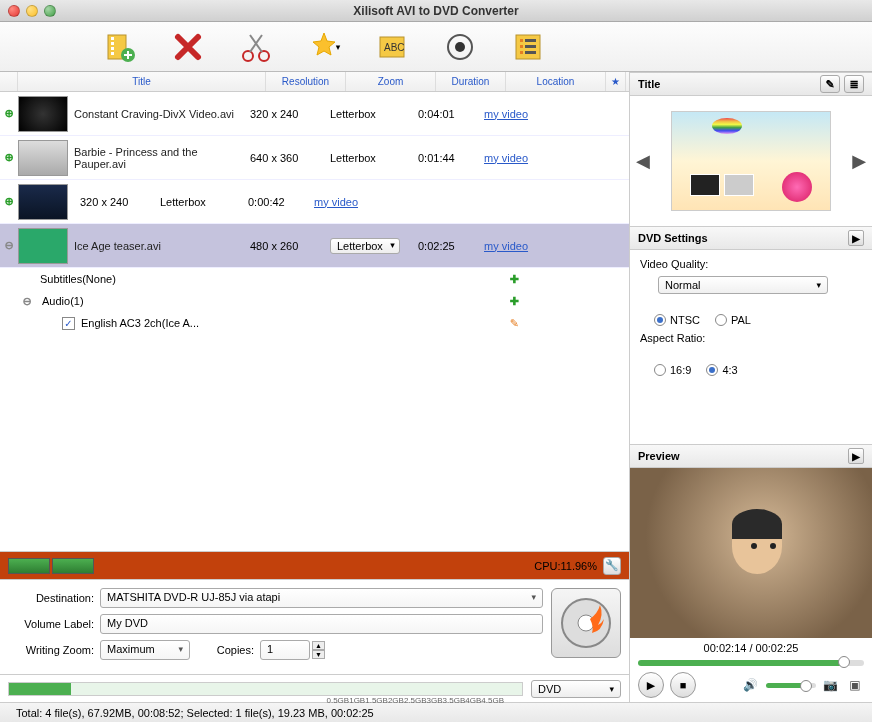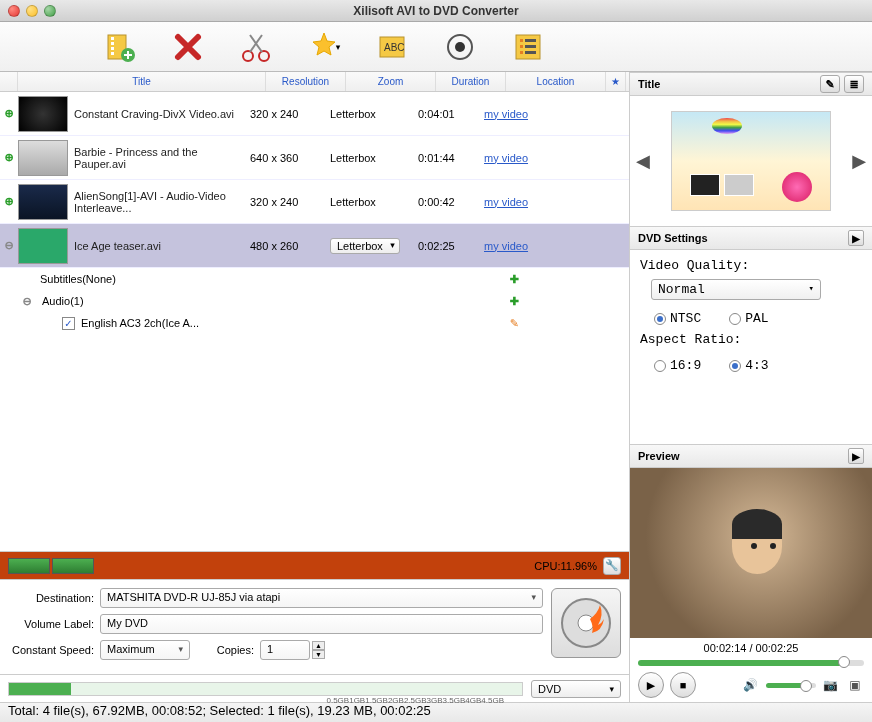--- a/index.html
+++ b/index.html
@@ -66,39 +66,39 @@
 .dest-input { flex: 1; border: 1px solid #aaa; border-radius: 3px; padding: 2px 20px 2px 6px; background: linear-gradient(#fff,#f5f5f5); height: 20px; font-size: 11px; position: relative; }
 .dest-input.combo::after { content: "▾"; position: absolute; right: 6px; top: 3px; font-size: 9px; color: #555; }
 .burn-btn { width: 70px; height: 70px; margin-left: 8px; border: 1px solid #999; border-radius: 6px; background: linear-gradient(#f5f5f5,#ddd); display: flex; align-items: center; justify-content: center; cursor: pointer; }
 
 .size-bar { height: 28px; background: #fff; border-top: 1px solid #ccc; display: flex; align-items: center; padding: 0 8px; position: relative; }
 .size-gradient { flex: 1; height: 14px; background: linear-gradient(to right, #4caf50 0%, #4caf50 12%, #e8f5e9 12%); border: 1px solid #ccc; position: relative; }
 .size-ticks { display: flex; position: absolute; top: 14px; left: 0; right: 0; font-size: 8px; color: #666; justify-content: flex-end; padding: 0 4px; width: 500px;}
 .dvd-combo { width: 90px; border: 1px solid #aaa; border-radius: 3px; padding: 2px 6px; background: linear-gradient(#fff,#eee); margin-left: 8px; position: relative; }
 .dvd-combo::after { content: "▾"; position: absolute; right: 6px; top: 3px; font-size: 9px; }
 
-.status-bar { height: 20px; background: linear-gradient(#f5f5f5,#e8e8e8); border-top: 1px solid #ccc; display: flex; padding: 0 8px; font-size: 13px; }
+.status-bar { height: 20px; background: linear-gradient(#f5f5f5,#e8e8e8); border-top: 1px solid #ccc; display: flex; align-items: center; padding: 0 16px; font-size: 11px; }
 
 
 .section-head { height: 24px; background: linear-gradient(#f8f8f8,#e8e8e8); border-top: 1px solid #ccc; border-bottom: 1px solid #ccc; display: flex; align-items: center; padding: 0 8px; font-weight: bold; font-size: 11px; }
 .section-head .arrow { margin-left: auto; width: 16px; height: 16px; border: 1px solid #aaa; border-radius: 2px; display: flex; align-items: center; justify-content: center; font-size: 10px; background: linear-gradient(#fff,#ddd); }
 .menu-top-icons { margin-left: auto; display: flex; gap: 4px; }
 .mini-btn { width: 20px; height: 18px; border: 1px solid #aaa; border-radius: 3px; background: linear-gradient(#fff,#ddd); display: flex; align-items: center; justify-content: center; font-size: 11px; }
 
 .menu-content { height: 130px; display: flex; align-items: center; justify-content: center; background: #fff; position: relative; }
 .menu-thumb { width: 160px; height: 100px; background: linear-gradient(#c5e8f5 0%, #fff5d5 50%, #ffe4b5 100%); border: 1px solid #ccc; position: relative; }
 .nav-arrow { position: absolute; top: 50%; transform: translateY(-50%); font-size: 18px; color: #555; cursor: pointer; }
 .nav-arrow.left { left: 6px; }
 .nav-arrow.right { right: 6px; }
 
-.dvd-settings { padding: 8px 10px; background: #fff; font-size: 13px; font-family: Liberation Mono, monospace; }
+.dvd-settings { padding: 8px 10px; background: #fff; font-size: 11px; }
 .setting-row { margin-bottom: 6px; }
-.setting-combo { width: 170px; border: 1px solid #aaa; border-radius: 3px; padding: 2px 6px; background: linear-gradient(#fff,#f0f0f0); display: inline-block; position: relative; margin-left: 11px; }
+.setting-combo { width: 170px; border: 1px solid #aaa; border-radius: 3px; padding: 2px 6px; background: linear-gradient(#fff,#f0f0f0); display: inline-block; position: relative; margin-left: 18px; }
 .setting-combo::after { content: "▾"; position: absolute; right: 6px; top: 3px; font-size: 9px; }
-.radio-grp { display: flex; gap: 28px; padding-left: 14px; margin-top: 11px; }
+.radio-grp { display: flex; gap: 15px; padding-left: 14px; margin-top: 20px; }
 .radio { display: flex; align-items: center; gap: 4px; }
 .radio-dot { width: 12px; height: 12px; border-radius: 50%; border: 1px solid #888; display: flex; align-items: center; justify-content: center; }
 .radio-dot.on::after { content: ""; width: 6px; height: 6px; border-radius: 50%; background: #3b6fc9; }
 
 .preview-content { background: #000; height: 170px; position: relative; display: flex; align-items: center; justify-content: center; }
 .preview-img { width: 100%; height: 100%; background: radial-gradient(circle at 55% 40%, #d4b896 0%, #7a6248 70%); position: relative; }
 .time-display { text-align: center; padding: 4px; font-size: 11px; background: #fff; }
 .play-controls { background: #fff; padding: 4px 8px; display: flex; align-items: center; gap: 6px; }
 .slider { flex: 1; height: 6px; background: linear-gradient(to right, #4caf50 0%, #4caf50 92%, #ddd 92%); border-radius: 3px; position: relative; }
 .slider-thumb { position: absolute; right: 6%; top: -4px; width: 12px; height: 12px; border-radius: 50%; background: #fff; border: 1px solid #888; }
@@ -201,21 +201,20 @@
         <div class="thumb t2"></div>
         <div class="row-title">Barbie - Princess and the Pauper.avi</div>
         <div class="row-res">640 x 360</div>
         <div class="row-zoom">Letterbox</div>
         <div class="row-dur">0:01:44</div>
         <div class="row-loc"><a>my video</a></div>
       </div>
       <div class="file-row">
         <div class="row-toggle">⊕</div>
         <div class="thumb t3"></div>
-        <div class="row-title">AlienSong[1]-AVI - Audio-Video Interleave...</div>
         <div class="row-res">320 x 240</div>
         <div class="row-zoom">Letterbox</div>
         <div class="row-dur">0:00:42</div>
         <div class="row-loc"><a>my video</a></div>
       </div>
       <div class="file-row selected">
         <div class="row-toggle minus">⊖</div>
         <div class="thumb t4"></div>
         <div class="row-title">Ice Age teaser.avi</div>
         <div class="row-res">480 x 260</div>
@@ -250,21 +249,21 @@
       <div class="dest-left">
         <div class="dest-row">
           <div class="dest-label">Destination:</div>
           <div class="dest-input combo">MATSHITA DVD-R UJ-85J via atapi</div>
         </div>
         <div class="dest-row">
           <div class="dest-label">Volume Label:</div>
           <div class="dest-input">My DVD</div>
         </div>
         <div class="dest-row">
-          <div class="dest-label">Constant Speed:</div>
+          <div class="dest-label">Writing Zoom:</div>
           <div class="dest-input combo" style="flex:0 0 90px">Maximum</div>
           <div class="dest-label" style="width:70px">Copies:</div>
           <div class="dest-input" style="flex:0 0 50px">1</div>
           <div style="display:flex;flex-direction:column;margin-left:2px">
             <div style="font-size:7px;border:1px solid #aaa;padding:0 2px;background:#eee">▲</div>
             <div style="font-size:7px;border:1px solid #aaa;padding:0 2px;background:#eee">▼</div>
           </div>
         </div>
       </div>
       <div class="burn-btn">

